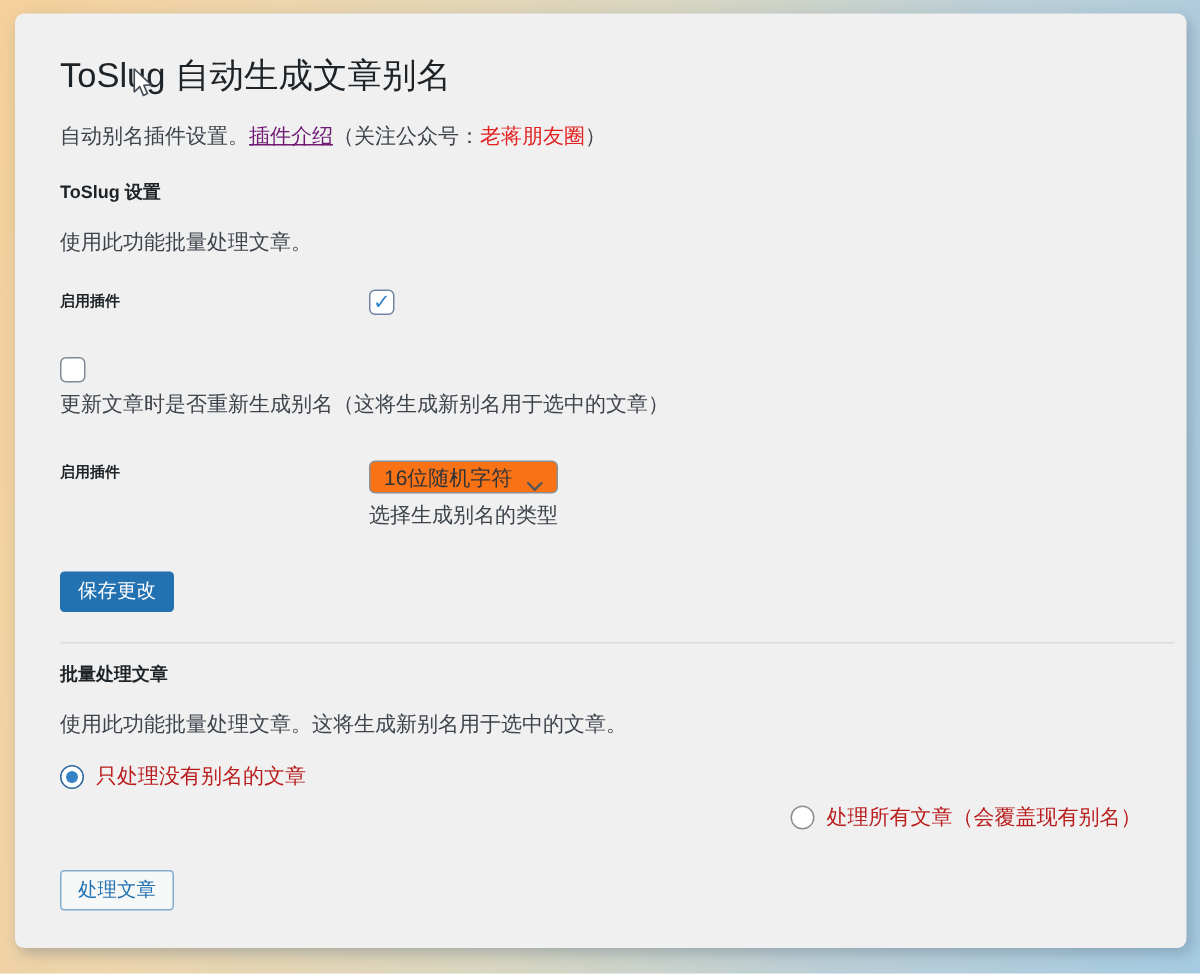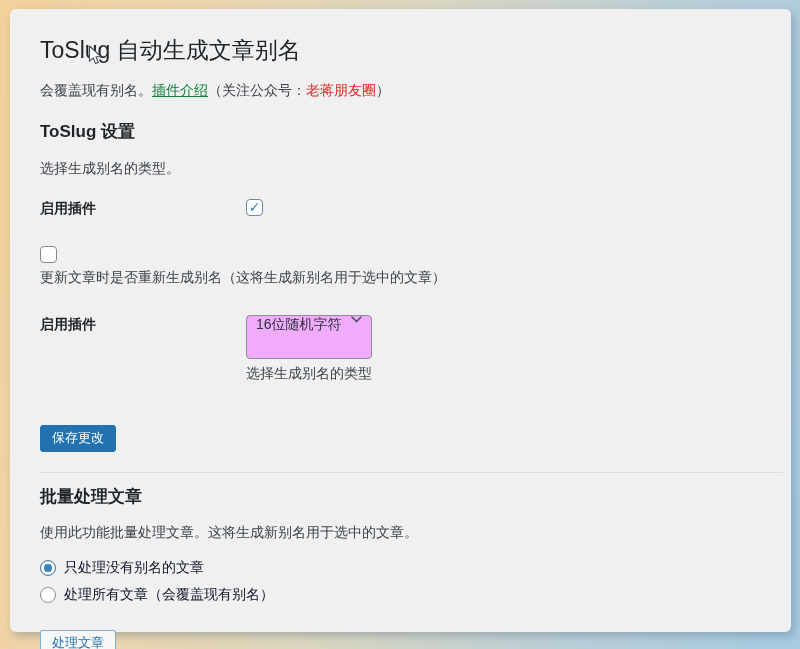--- a/index.html
+++ b/index.html
@@ -8,76 +8,76 @@
     font-family:"Liberation Sans","DejaVu Sans",sans-serif;
     background:linear-gradient(100deg,#f4d09b 0%,#ecd5ad 22%,#d9d6c0 48%,#bccfd6 72%,#a6cbe2 100%);
   }
   .panel{
     position:absolute;left:10px;top:9px;width:781px;height:623px;box-sizing:border-box;
     background:#f0f0f1;border-radius:6px;padding:17px 30px 0 30px;
     box-shadow:3px 4px 9px rgba(80,100,120,.35);
   }
   .page-title{font-size:23px;font-weight:500;color:#1d2327;margin:10px 0 0;line-height:1.3;}
   .subtitle{font-size:14px;color:#3c434a;margin:15px 0 0;line-height:1.4;}
-  .subtitle a{color:#15803d;text-decoration:underline;cursor:pointer;}
+  .subtitle a{color:#701a75;text-decoration:underline;cursor:pointer;}
   .red{color:#e32222;}
-  h2.section-heading{font-size:17px;font-weight:700;color:#1d2327;margin:21px 0 0;line-height:1.3;}
+  h2.section-heading{font-size:12px;font-weight:700;color:#1d2327;margin:21px 0 0;line-height:1.3;}
   p.section-desc{font-size:14px;color:#3c434a;margin:15px 0 0;line-height:1.4;}
   .form-table{margin-top:21px;}
   .form-row{display:flex;margin-bottom:28px;}
-  .row-label{width:206px;flex:0 0 206px;font-size:14px;font-weight:700;color:#1d2327;padding-top:1px;}
+  .row-label{width:206px;flex:0 0 206px;font-size:10px;font-weight:700;color:#1d2327;padding-top:1px;}
   .row-control{flex:1;}
   .checkbox{
     width:17px;height:17px;background:#fff;border:1px solid #7e8993;border-radius:4px;
     display:flex;align-items:center;justify-content:center;cursor:pointer;box-sizing:border-box;
   }
   .checkbox.checked{border-color:#6f85a5;}
   .checkbox .mark{display:none;color:#3582c4;font-size:14px;font-weight:700;line-height:1;margin-top:-1px;}
   .checkbox.checked .mark{display:block;}
   .control-desc{font-size:14px;color:#3c434a;margin-top:5px;line-height:1.35;}
   .select{
-    display:inline-flex;align-items:flex-start;gap:9px;height:44px;padding:0 9px 0 9px;
-    background:#f0abfc;border:1px solid #8c8f94;border-radius:4px;font-size:14px;color:#2c3338;
+    display:inline-flex;align-items:flex-end;gap:9px;height:22px;padding:0 9px 0 9px;
+    background:#f97316;border:1px solid #8c8f94;border-radius:4px;font-size:14px;color:#2c3338;
     cursor:pointer;box-sizing:border-box;
   }
   .select .chev{display:flex;align-items:center;}
   .btn-primary{
     display:inline-block;background:#2271b1;color:#fff;border:1px solid #2271b1;border-radius:3px;
     font-size:13px;padding:5px 11px;line-height:1.15;cursor:pointer;margin-top:34px;
     font-family:inherit;
   }
   hr.divider{border:none;border-top:1px solid #dcdcde;margin:20px -22px 0 0;}
   .radio-row{display:flex;align-items:center;margin-top:16px;height:18px;}
-  .radio-row + .radio-row{margin-top:9px;}
+  .radio-row + .radio-row{margin-top:9px;justify-content:flex-end;}
   .radio{
     width:16px;height:16px;border-radius:50%;background:#fff;border:1px solid #8c8f94;
     display:flex;align-items:center;justify-content:center;cursor:pointer;box-sizing:border-box;flex:0 0 16px;
   }
   .radio.checked{border-color:#31699e;}
   .radio .dot{display:none;width:8px;height:8px;border-radius:50%;background:#3582c4;}
   .radio.checked .dot{display:block;}
-  .radio-label{font-size:14px;color:#0f172a;margin-left:8px;cursor:pointer;}
+  .radio-label{font-size:14px;color:#b91c1c;margin-left:8px;cursor:pointer;}
   .btn-secondary{
     display:inline-block;background:#f6f7f7;color:#2271b1;border:1px solid rgba(34,113,177,.55);
     border-radius:3px;font-size:13px;padding:5px 11px;line-height:1.15;cursor:pointer;margin-top:26px;
     font-family:inherit;
   }
   .cursor{position:absolute;left:88px;top:45px;z-index:10;pointer-events:none;}
 </style>
 </head>
 <body>
 
 <div class="panel">
 
   <h1 class="page-title">ToSlug 自动生成文章别名</h1>
 
-  <p class="subtitle"><span>会覆盖现有别名。</span><a>插件介绍</a><span>（关注公众号：</span><span class="red">老蒋朋友圈</span><span>）</span></p>
+  <p class="subtitle"><span>自动别名插件设置。</span><a>插件介绍</a><span>（关注公众号：</span><span class="red">老蒋朋友圈</span><span>）</span></p>
 
   <h2 class="section-heading">ToSlug 设置</h2>
-  <p class="section-desc">选择生成别名的类型。</p>
+  <p class="section-desc">使用此功能批量处理文章。</p>
 
   <div class="form-table">
 
     <div class="form-row">
       <div class="row-label">启用插件</div>
       <div class="row-control">
         <div class="checkbox checked">
           <span class="mark">✓</span>
         </div>
       </div>
@@ -102,21 +102,21 @@
                 <path d="M1 1l4.5 4.5L10 1" fill="none" stroke="#50575e" stroke-width="1.6" stroke-linecap="round"></path>
               </svg>
           </span>
         </div>
         <div class="control-desc">选择生成别名的类型</div>
       </div>
     </div>
 
   </div>
 
-  <button class="btn-primary" style="margin-top:14px;">保存更改</button>
+  <button class="btn-primary" style="margin-top:1px;">保存更改</button>
 
   <hr class="divider">
 
   <h2 class="section-heading" style="margin-top:13px;">批量处理文章</h2>
   <p class="section-desc">使用此功能批量处理文章。这将生成新别名用于选中的文章。</p>
 
   <div class="radio-row">
     <div class="radio checked">
         <span class="dot"></span>
       </div>

